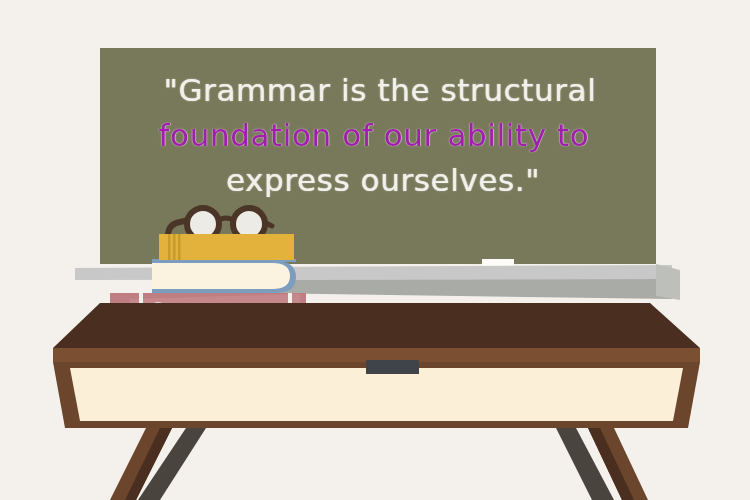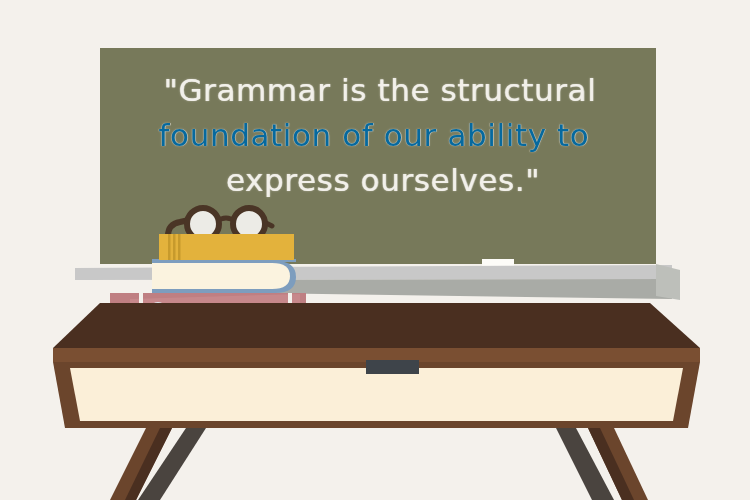--- a/index.html
+++ b/index.html
@@ -133,17 +133,17 @@
       <polygon points="146,428 172,428 136,500 110,500" fill="#6b452c"></polygon>
       <polygon points="160,428 172,428 136,500 125,500" fill="#4a2f20"></polygon>
 
       <polygon points="588,428 614,428 648,500 622,500" fill="#6b452c"></polygon>
       <polygon points="588,428 600,428 634,500 622,500" fill="#4a2f20"></polygon>
     </g>
   </svg>
 
   <div class="quote-layer">
     <div class="quote-line l1" style="color: rgb(246, 244, 239);">"Grammar is the structural</div>
-    <div class="quote-line l2" style="color: #0369a1;">foundation of our ability to</div>
+    <div class="quote-line l2" style="color: #a21caf;">foundation of our ability to</div>
     <div class="quote-line l3" style="color: rgb(246, 244, 239);">express ourselves."</div>
   </div>
 
 </div>
 
 </body></html>

